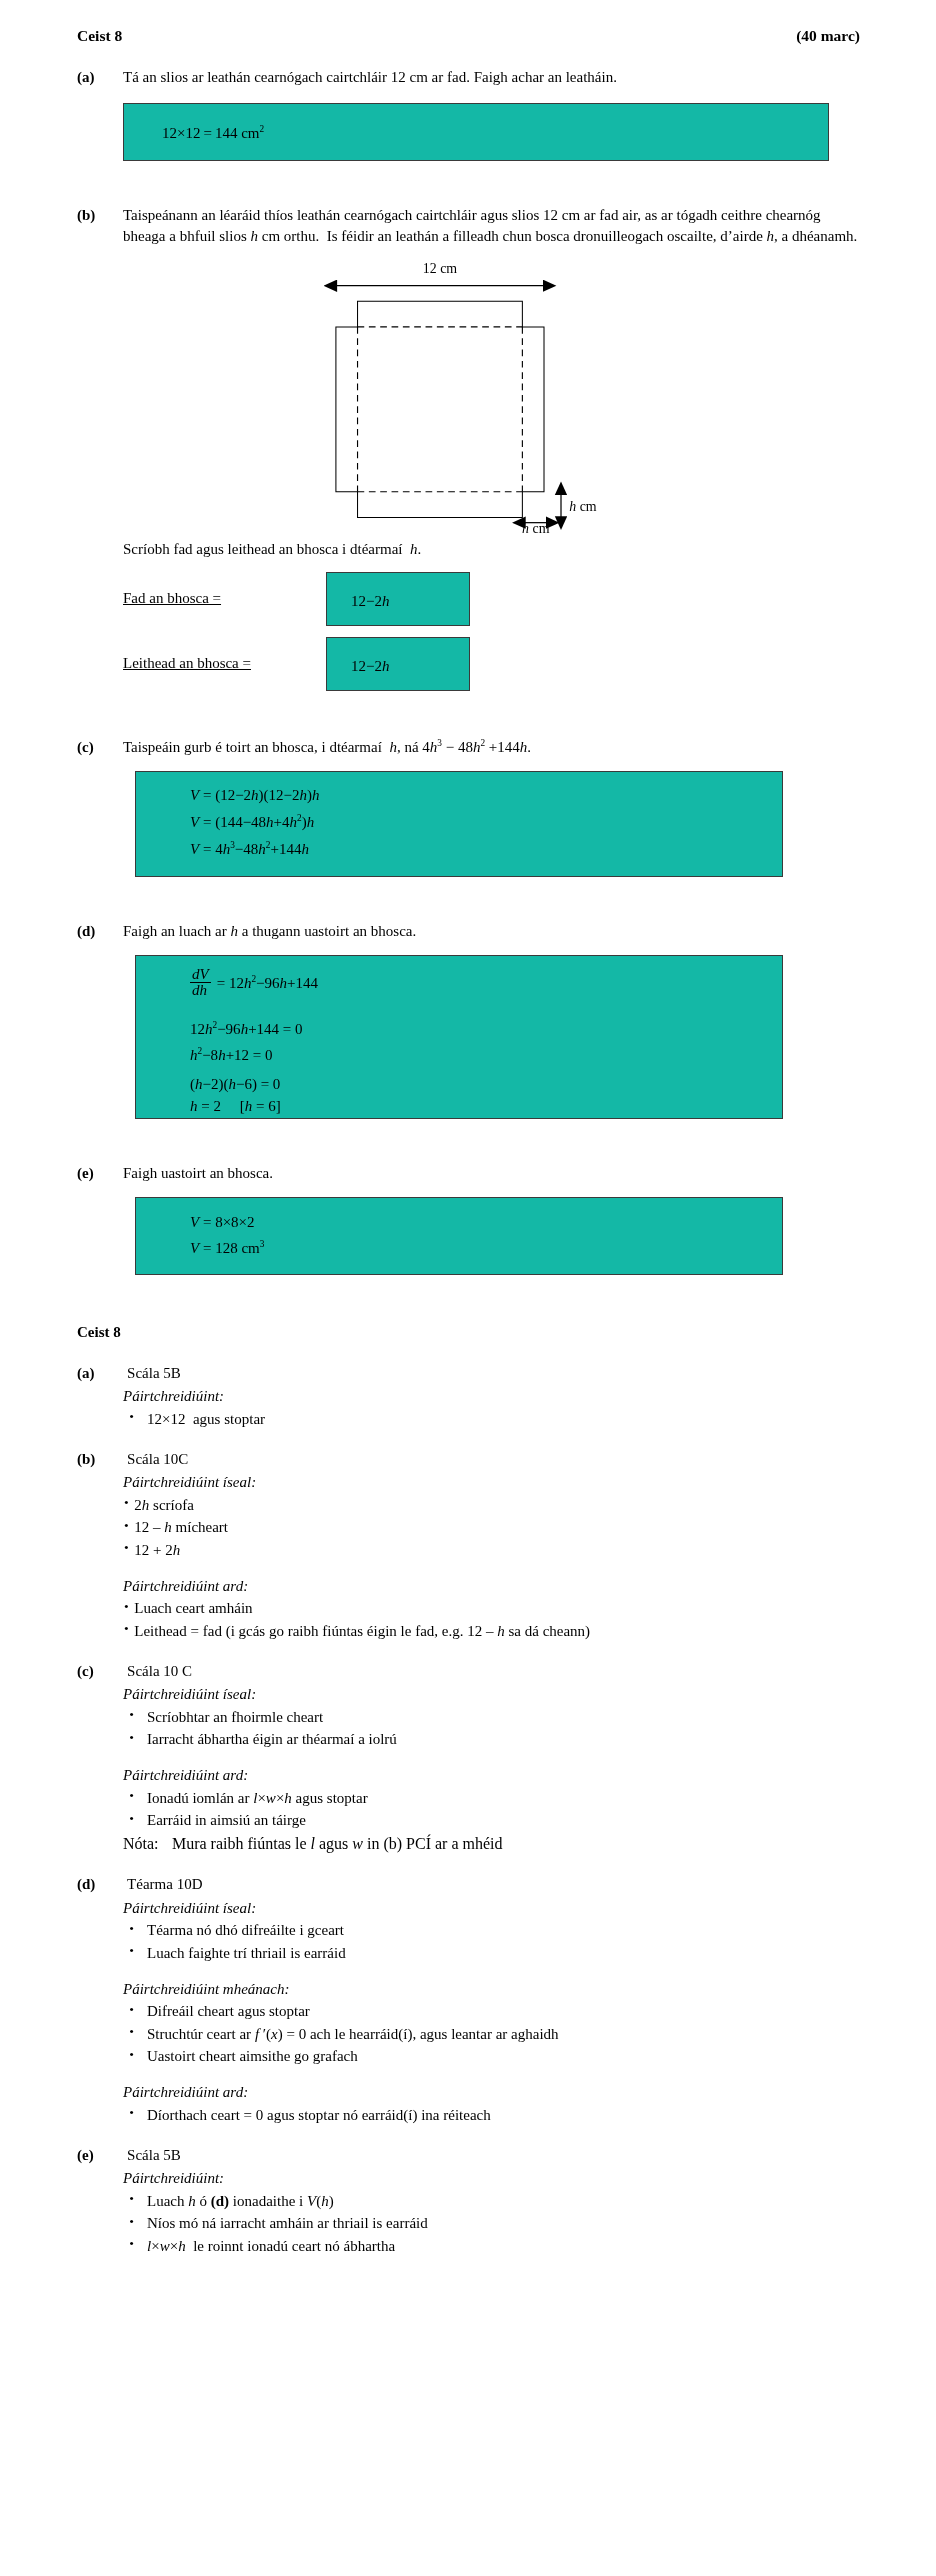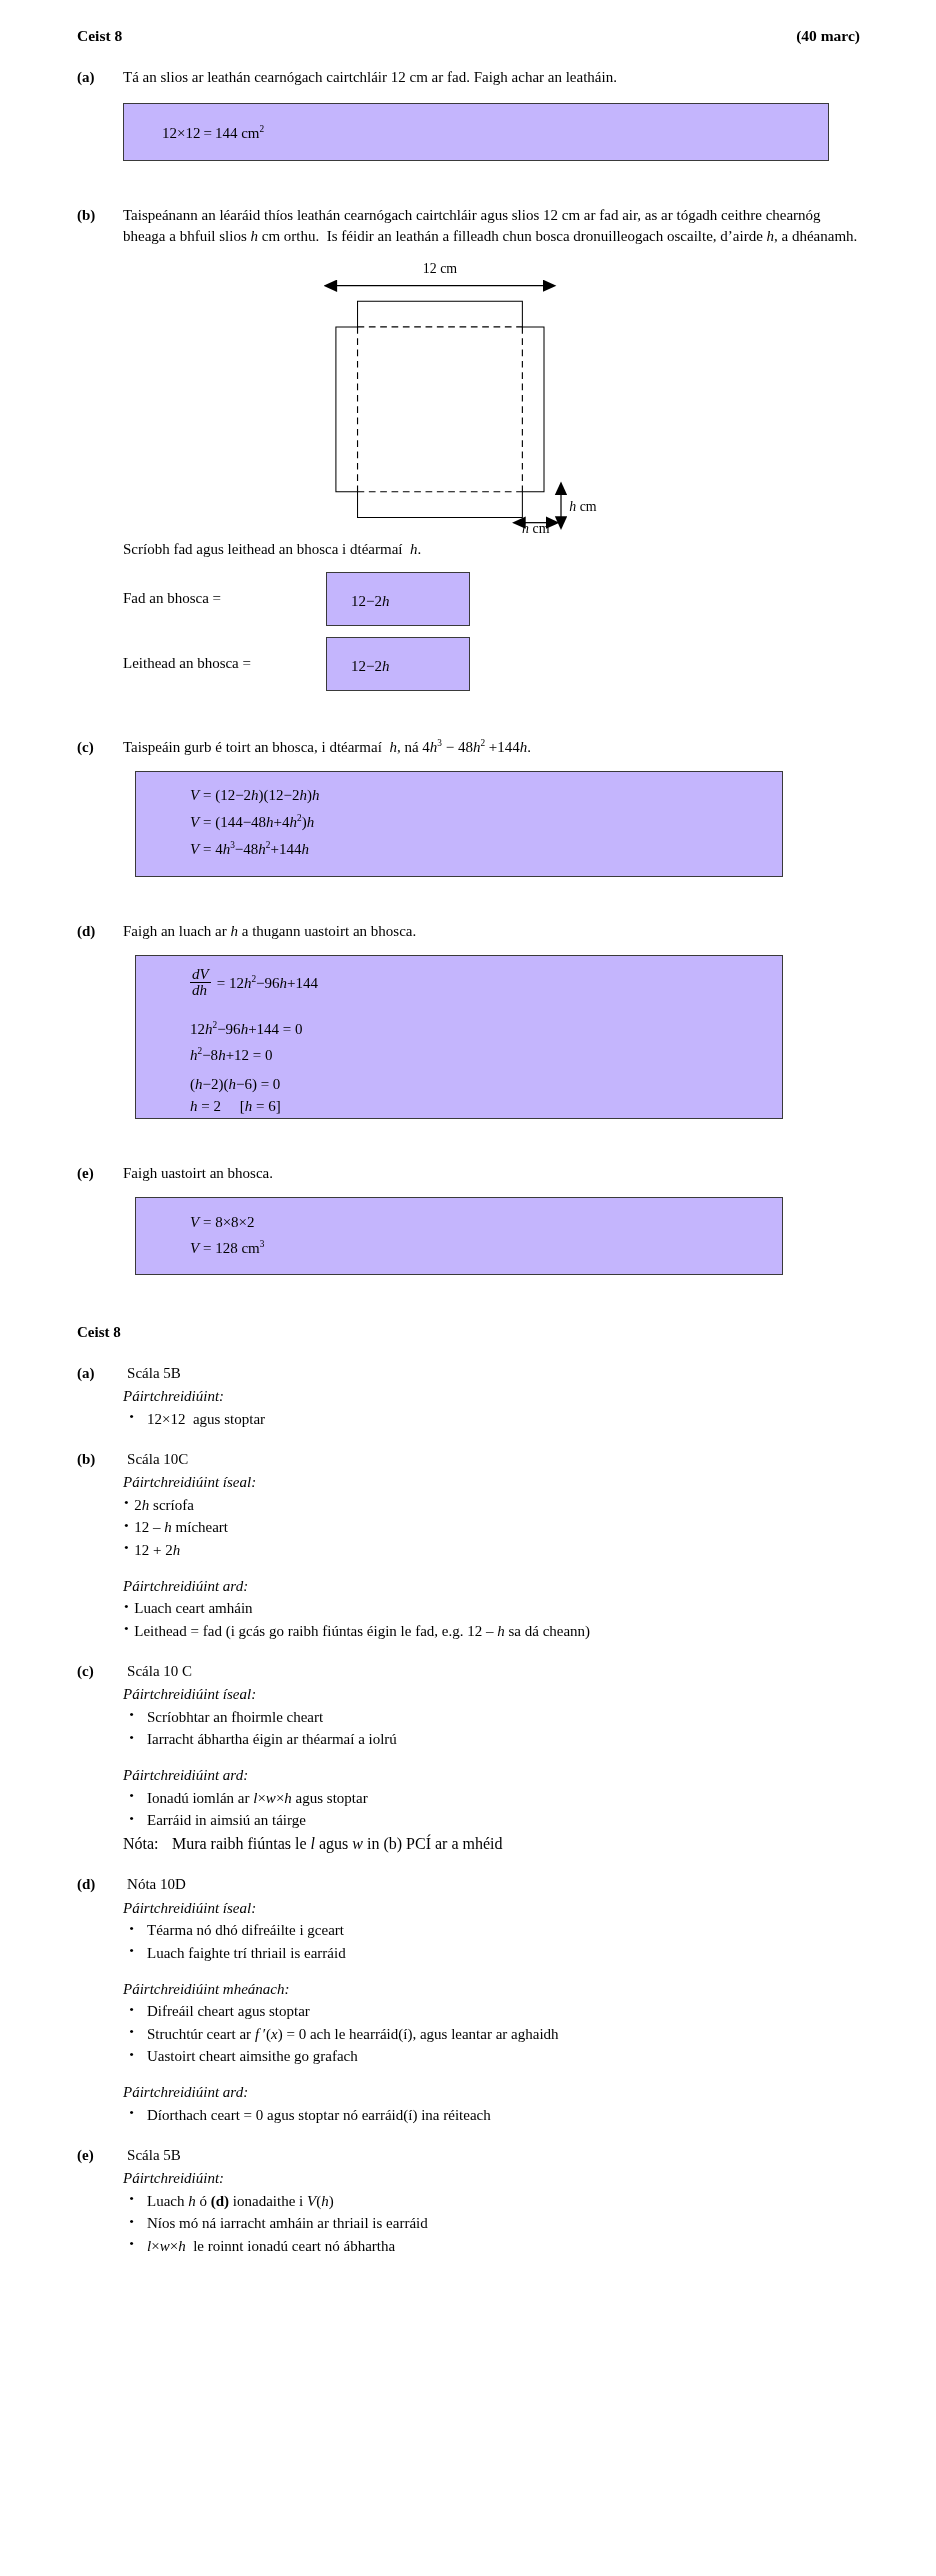--- a/index.html
+++ b/index.html
@@ -50,21 +50,21 @@
     line-height:1.45;
   }
   .part-body p{margin:0;}
 
   i, .it{font-style:italic;}
 
   
   .ansbox{
     border:0.8px solid #3a3a3a;
     box-sizing:border-box;
-    background:#c4b5fd;
+    background:#14b8a6;
   }
   .ansbox .math{
     font-family:"Liberation Serif","DejaVu Serif",serif;
     font-size:15px;
     line-height:1.62;
     white-space:nowrap;
   }
   .mvar{font-style:italic;}
   sup{font-size:0.62em;vertical-align:super;line-height:0;}
 
@@ -127,20 +127,21 @@
   
   .labrow{
     display:flex;
     align-items:center;
     margin-top:11.3px;
   }
   .labrow .lab{
     font-size:15px;
     width:170px;
     flex:0 0 170px;
+    text-decoration:underline;
   }
   .labrow .spacer{flex:0 0 33px;}
 
   
   .diagram-wrap{
     position:relative;
     height:278px;
     margin-top:12.4px;
   }
   .diagram{
@@ -380,21 +381,21 @@
         <li>Ionadú iomlán ar <i>l</i>×<i>w</i>×<i>h</i> agus stoptar</li>
         <li>Earráid in aimsiú an táirge</li>
       </ul>
       <p class="nota"><span class="nlbl">Nóta:</span><span class="ntxt">Mura raibh fiúntas le <i>l</i> agus <i>w</i> in (b) PCÍ ar a mhéid</span></p>
     </div>
   </div>
 
   <div class="ms-part">
     <div class="lbl">(d)</div>
     <div class="body">
-      <p class="scale">Nóta 10D</p>
+      <p class="scale">Téarma 10D</p>
       <p class="crit">Páirtchreidiúint íseal:</p>
       <ul class="bul">
         <li>Téarma nó dhó difreáilte i gceart</li>
         <li>Luach faighte trí thriail is earráid</li>
       </ul>
       <div class="gap"></div>
       <p class="crit">Páirtchreidiúint mheánach:</p>
       <ul class="bul">
         <li>Difreáil cheart agus stoptar</li>
         <li>Struchtúr ceart ar <i>f</i>&nbsp;′(<i>x</i>) = 0 ach le hearráid(í), agus leantar ar aghaidh</li>

